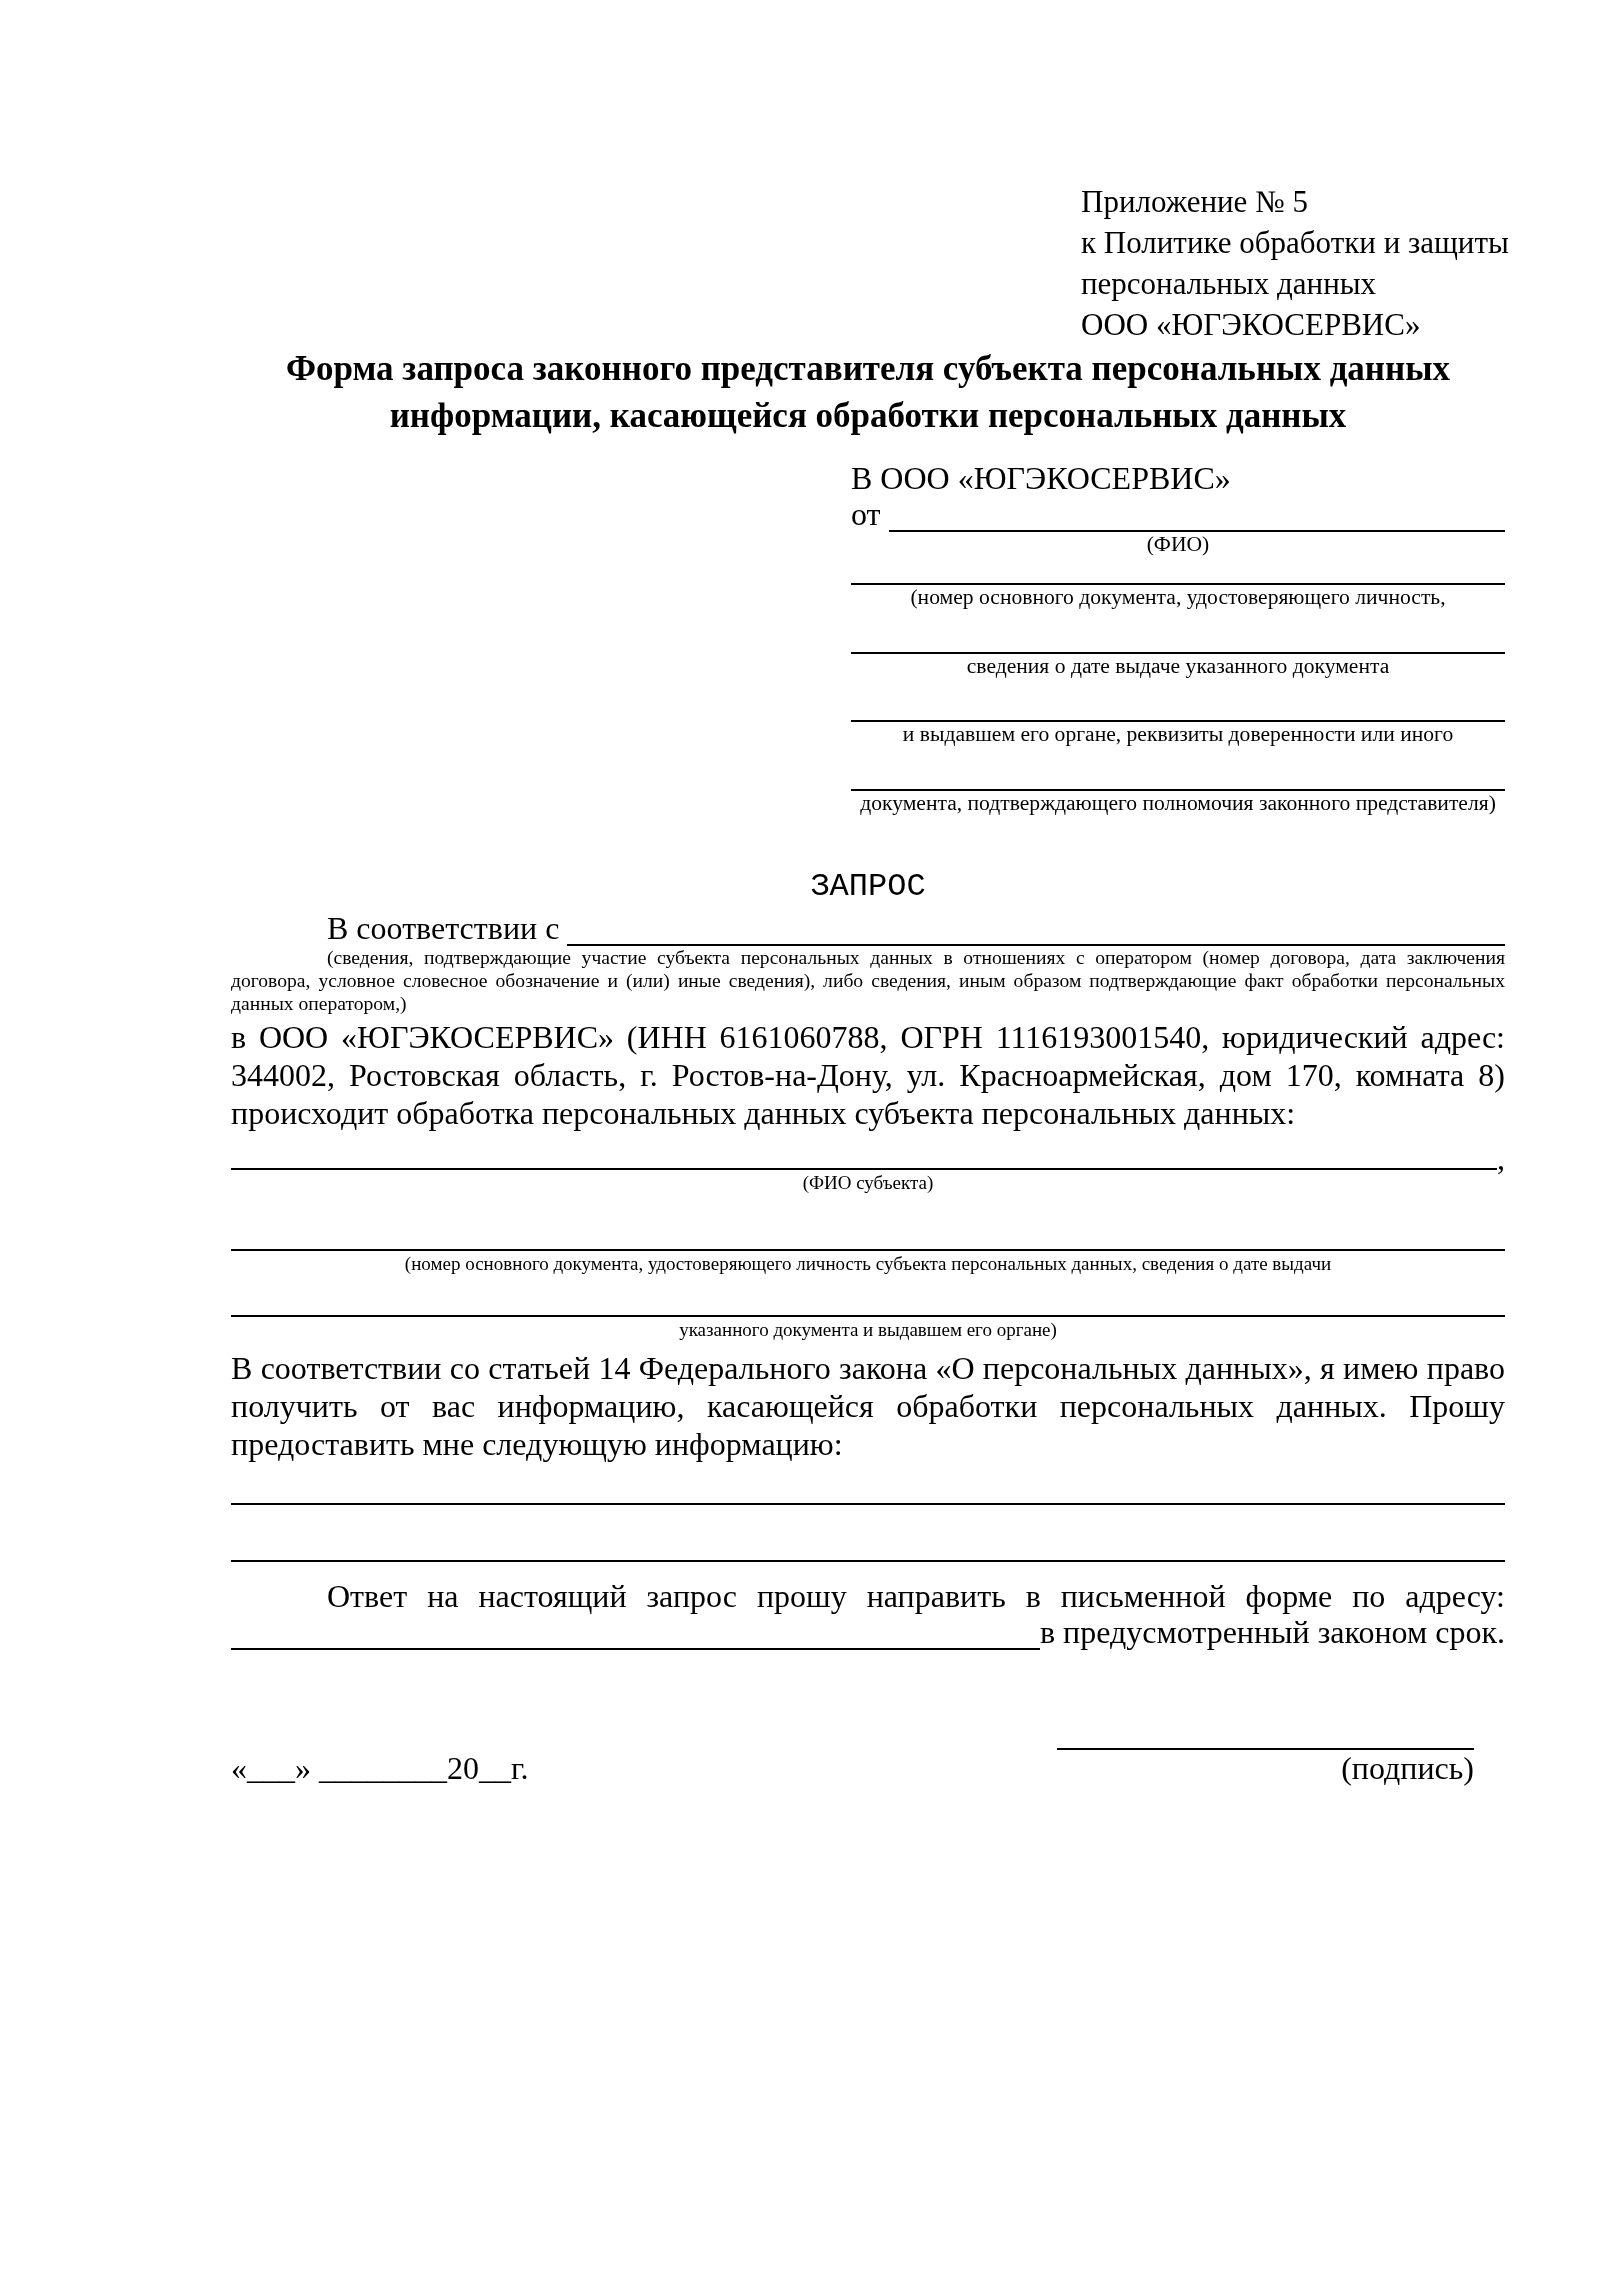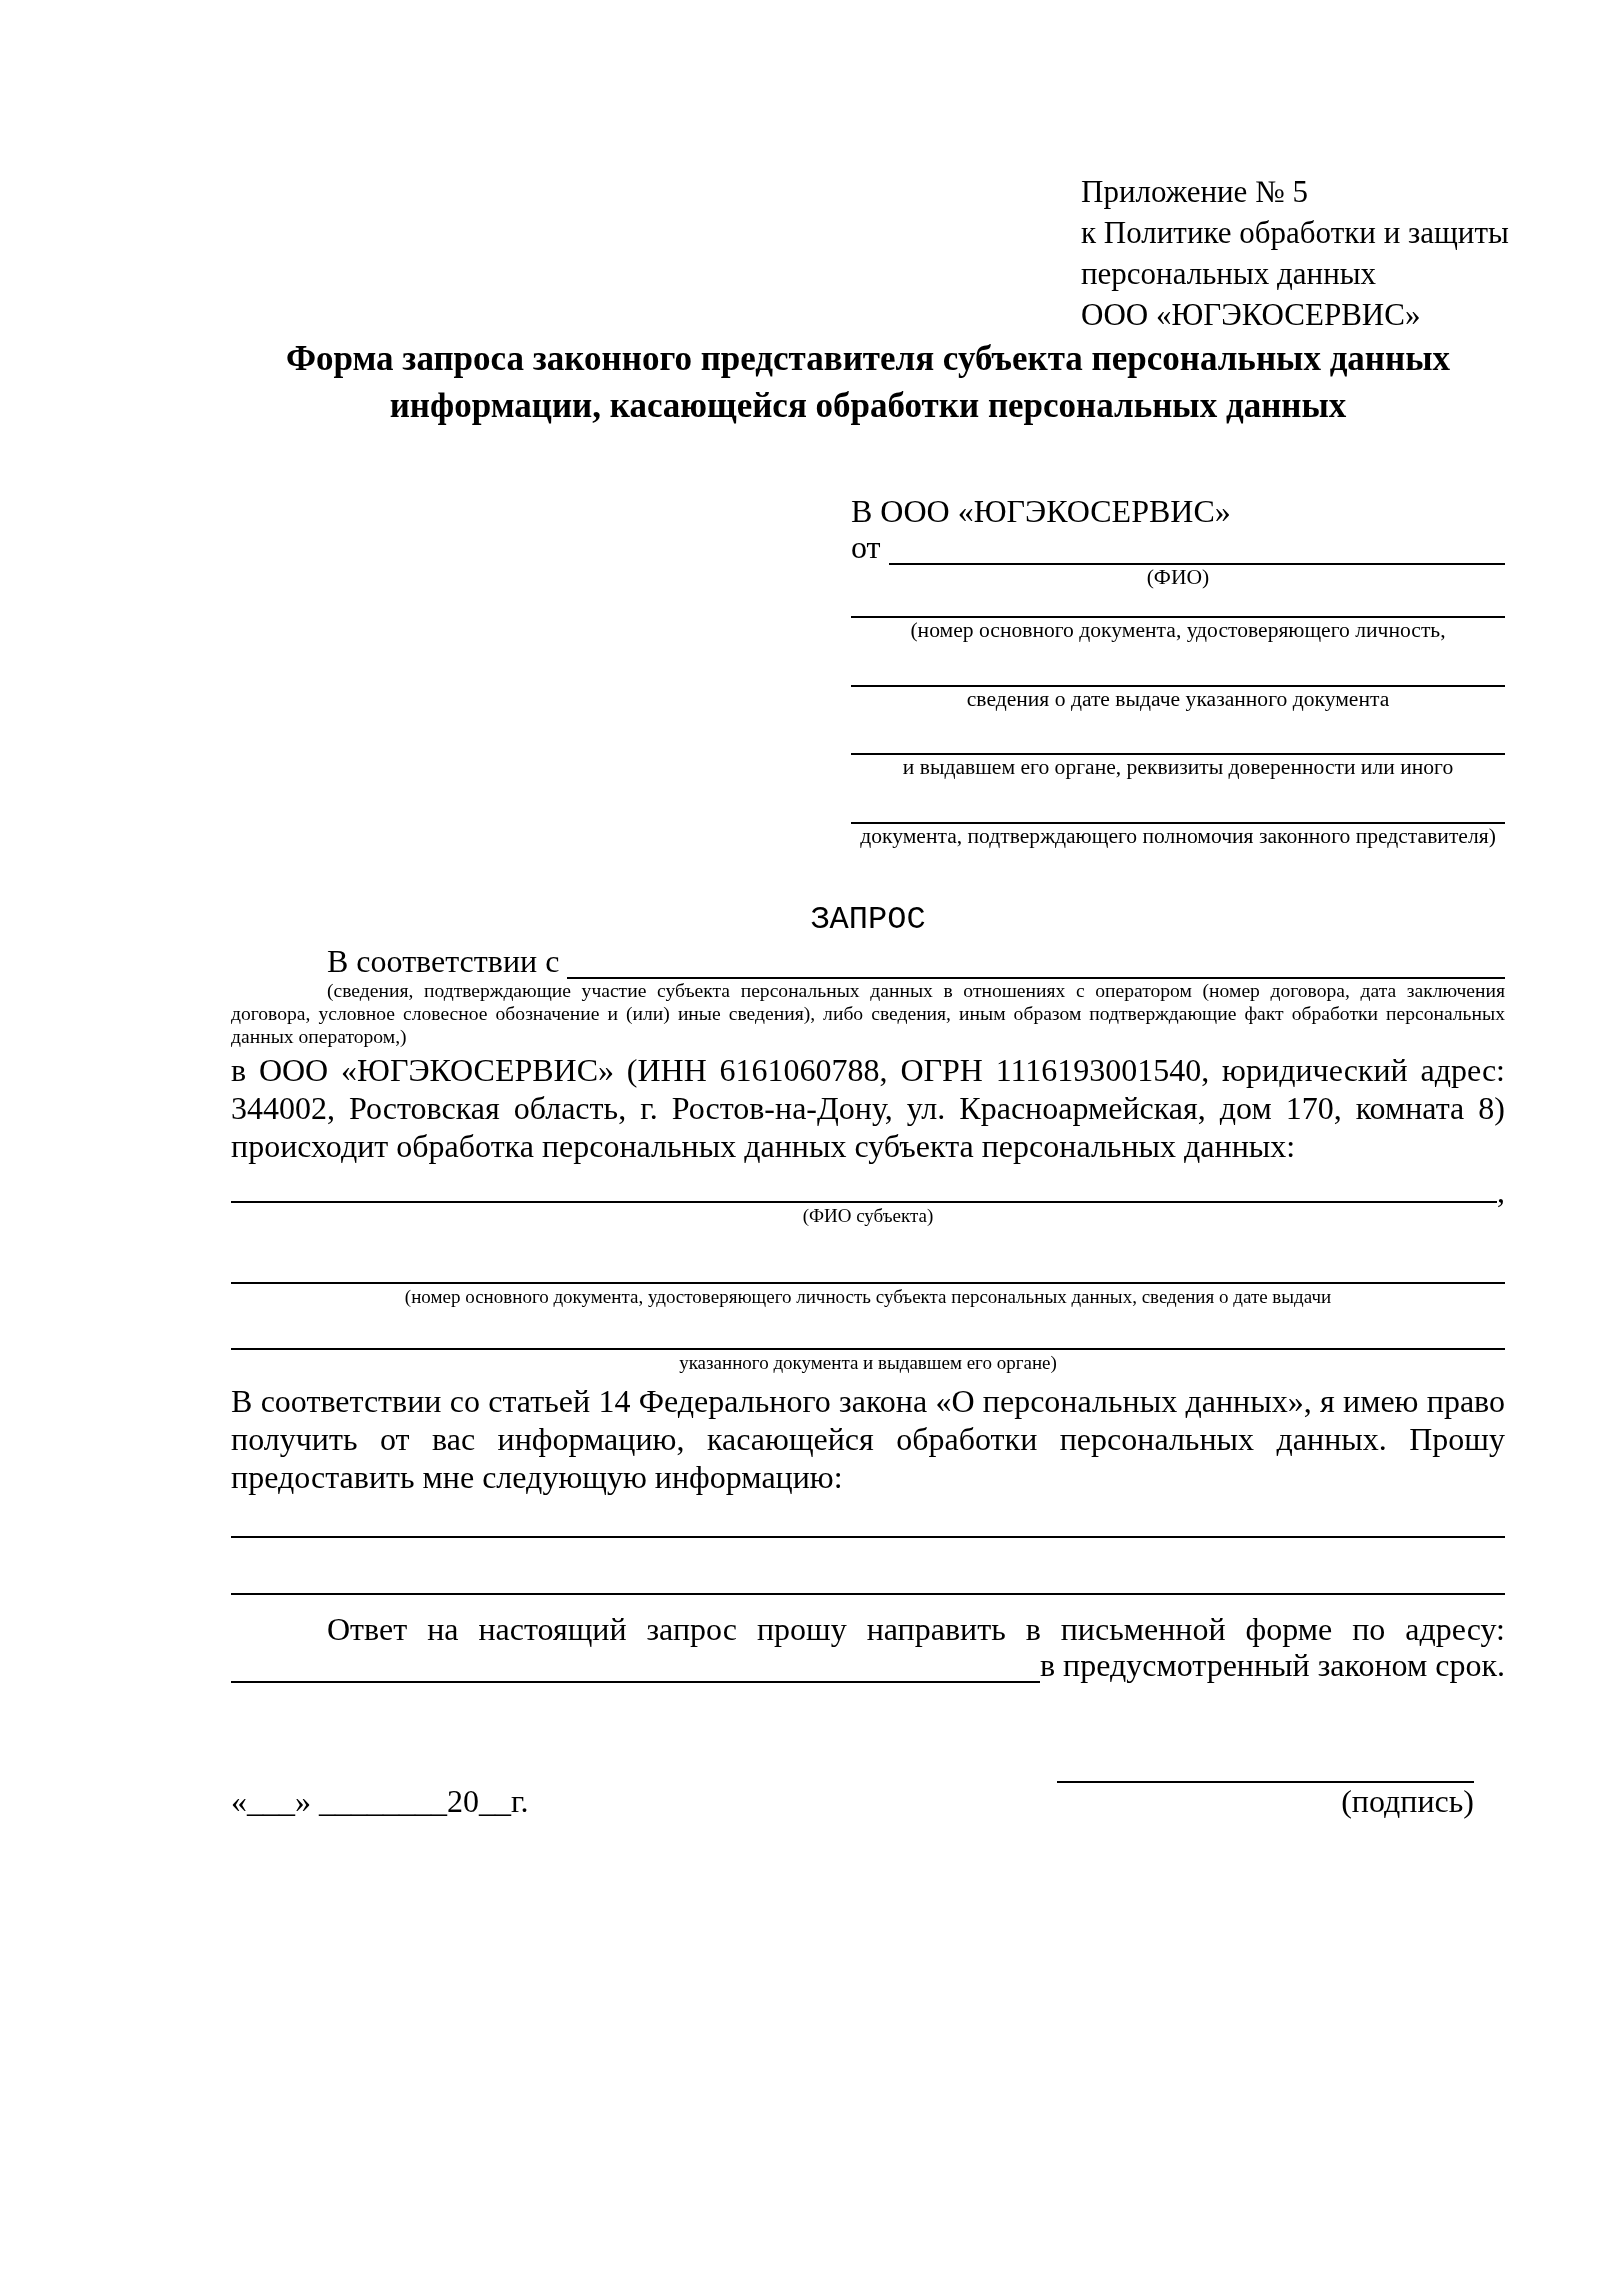--- a/index.html
+++ b/index.html
@@ -7,21 +7,21 @@
     position:relative;
     width:1621px;height:2293px;
     margin:0 auto;
     background:#ffffff;
     font-family:"Liberation Serif","DejaVu Serif",serif;
     color:#000;
     overflow:hidden;
   }
   .content{
     position:absolute;
-    left:231px;top:4px;
+    left:231px;top:14px;
     width:1274px;
   }
   
   .appendix{
     margin-left:850px;
     margin-top:167px;
     font-size:31px;
     line-height:41px;
     white-space:nowrap;
   }
@@ -29,21 +29,21 @@
   .title{
     text-align:center;
     font-weight:bold;
     font-size:35px;
     line-height:47px;
   }
   
   .addressee{
     margin-left:620px;
     width:654px;
-    margin-top:64px;
+    margin-top:21px;
     font-size:32px;
   }
   .addr-to{line-height:37px;}
   .from-row{
     display:flex;align-items:flex-end;
     height:35px;line-height:35px;
   }
   .from-row .lbl{white-space:pre;}
   .fill{
     flex:1 1 auto;

